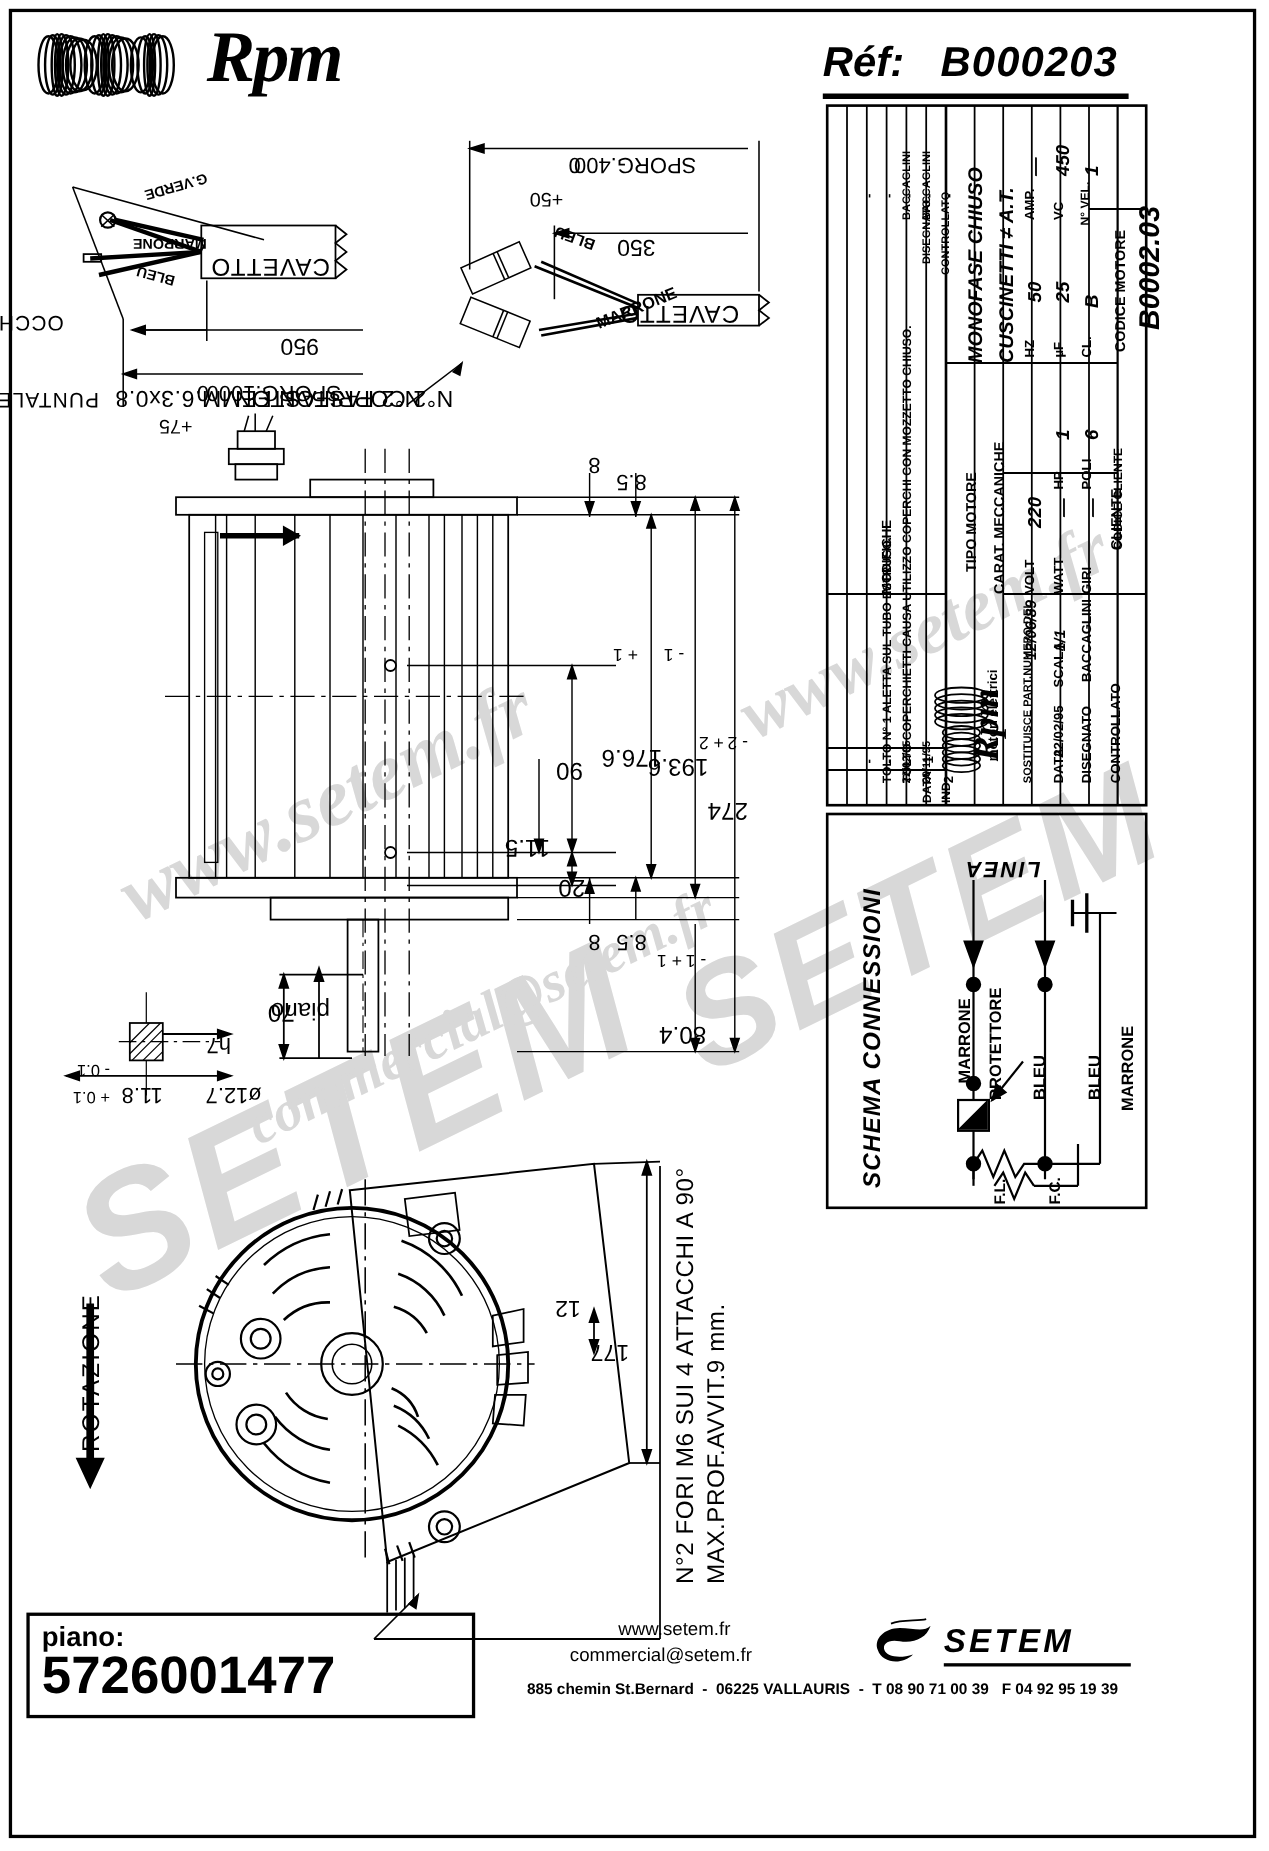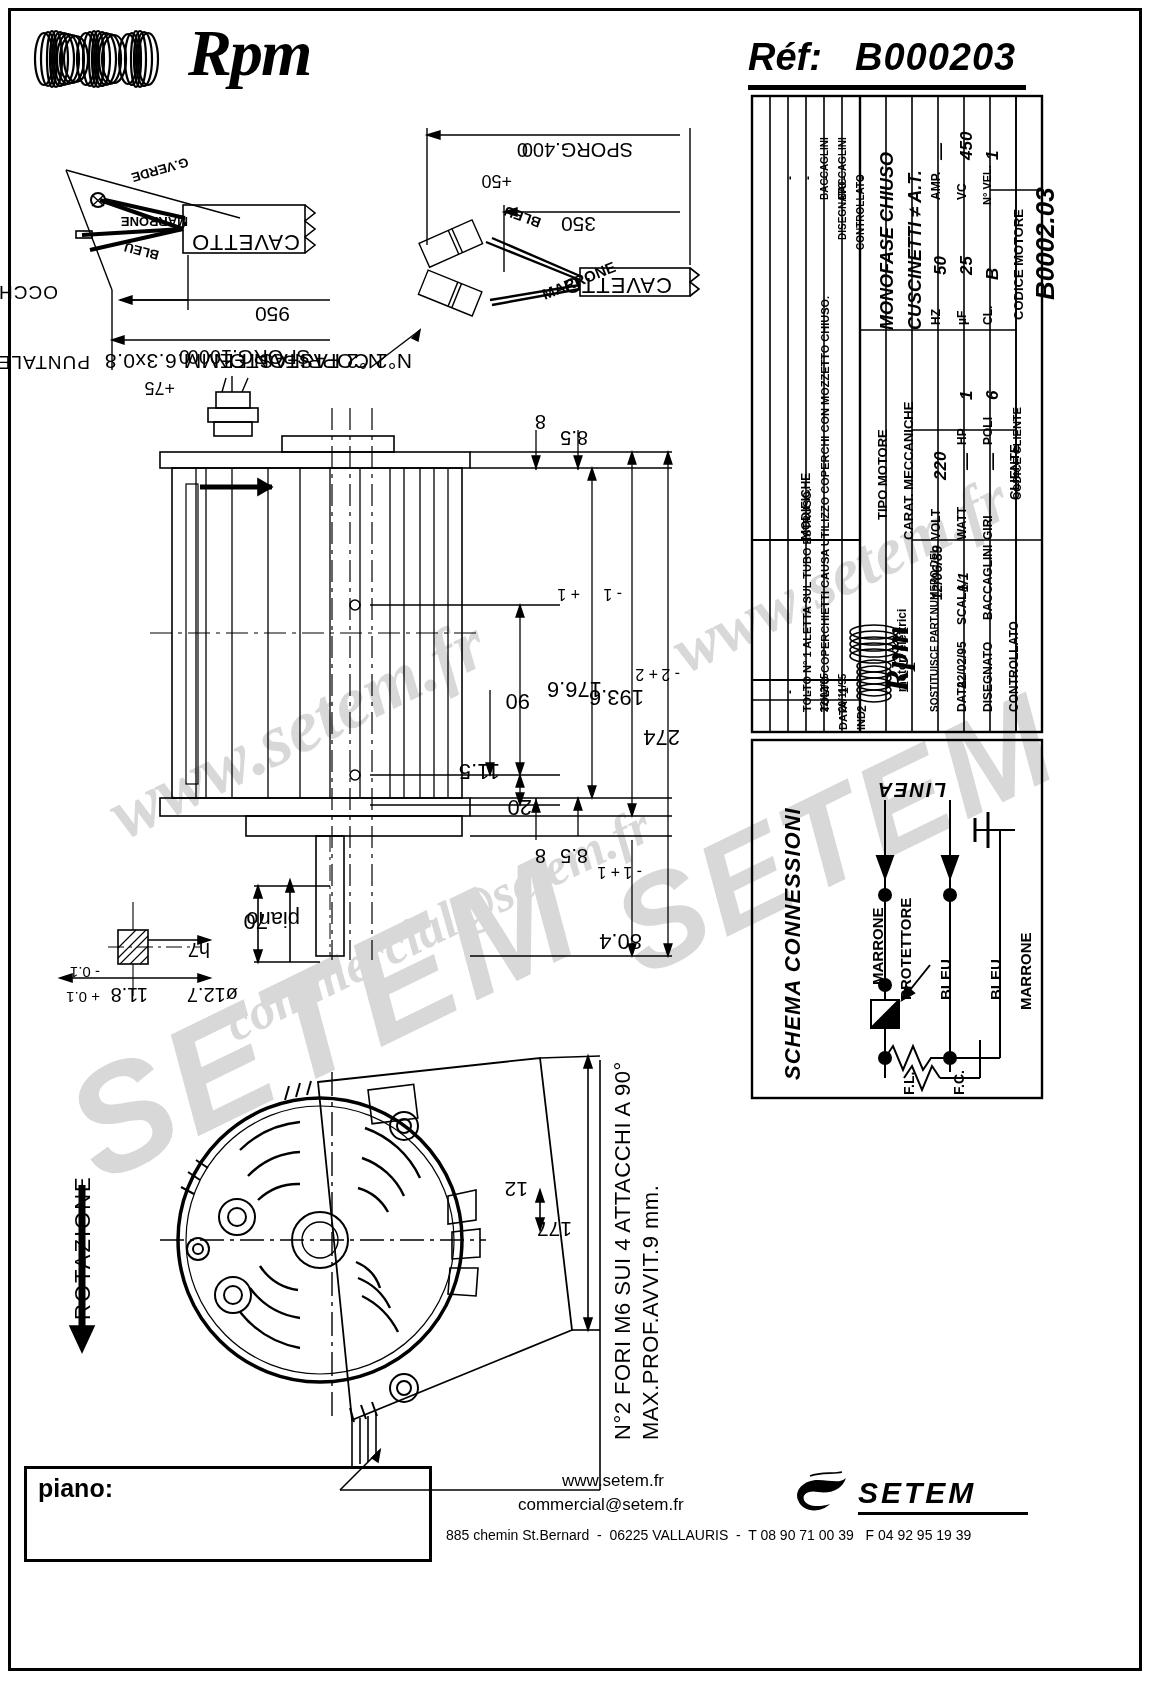--- a/index.html
+++ b/index.html
@@ -583,24 +583,25 @@
   <div class="t r90 b" style="left:870px;top:985px;font-size:15px;">MARRONE</div>
   <div class="t r90 b" style="left:898px;top:1000px;font-size:15px;">PROTETTORE</div>
   <div class="t r90 b" style="left:938px;top:1000px;font-size:15px;">BLEU</div>
   <div class="t r90 b" style="left:988px;top:1000px;font-size:15px;">BLEU</div>
   <div class="t r90 b" style="left:1018px;top:1010px;font-size:15px;">MARRONE</div>
   <div class="t r90 b" style="left:902px;top:1095px;font-size:14px;">F.L.</div>
   <div class="t r90 b" style="left:952px;top:1095px;font-size:14px;">F.C.</div>
 
   <div class="box3" style="left:24px;top:1466px;width:408px;height:96px;"></div>
   <div class="t b" style="left:38px;top:1476px;font-size:25px;">piano:</div>
+  <div class="t b" style="left:38px;top:1500px;font-size:48px;letter-spacing:0px;">5726001477</div>
 
   <div class="t" style="left:562px;top:1472px;font-size:17px;">www.setem.fr</div>
   <div class="t" style="left:518px;top:1496px;font-size:17px;">commercial@setem.fr</div>
-  <div class="t" style="left:446px;top:1528px;font-size:14px;">885 chemin St.Bernard  -  06225 VALLAURIS  -  T 08 90 71 00 39   F 04 92 95 19 39</div>
+  <div class="t" style="left:479px;top:1528px;font-size:14px;font-weight:bold;">885 chemin St.Bernard  -  06225 VALLAURIS  -  T 08 90 71 00 39   F 04 92 95 19 39</div>
 
   <div class="coilgrp" style="left:790px;top:1470px;">
     <svg width="62" height="46" viewBox="0 0 62 46">
       <g fill="#000">
         <path d="M8,30 C4,20 14,10 28,10 C40,10 50,14 56,8 C52,20 40,24 28,22 C18,20 12,24 14,30 C16,36 28,38 40,34 C30,44 12,42 8,30 Z"></path>
       </g>
       <g fill="none" stroke="#000" stroke-width="1.6">
         <path d="M20,6 C30,2 44,4 52,2"></path>
       </g>
     </svg>

